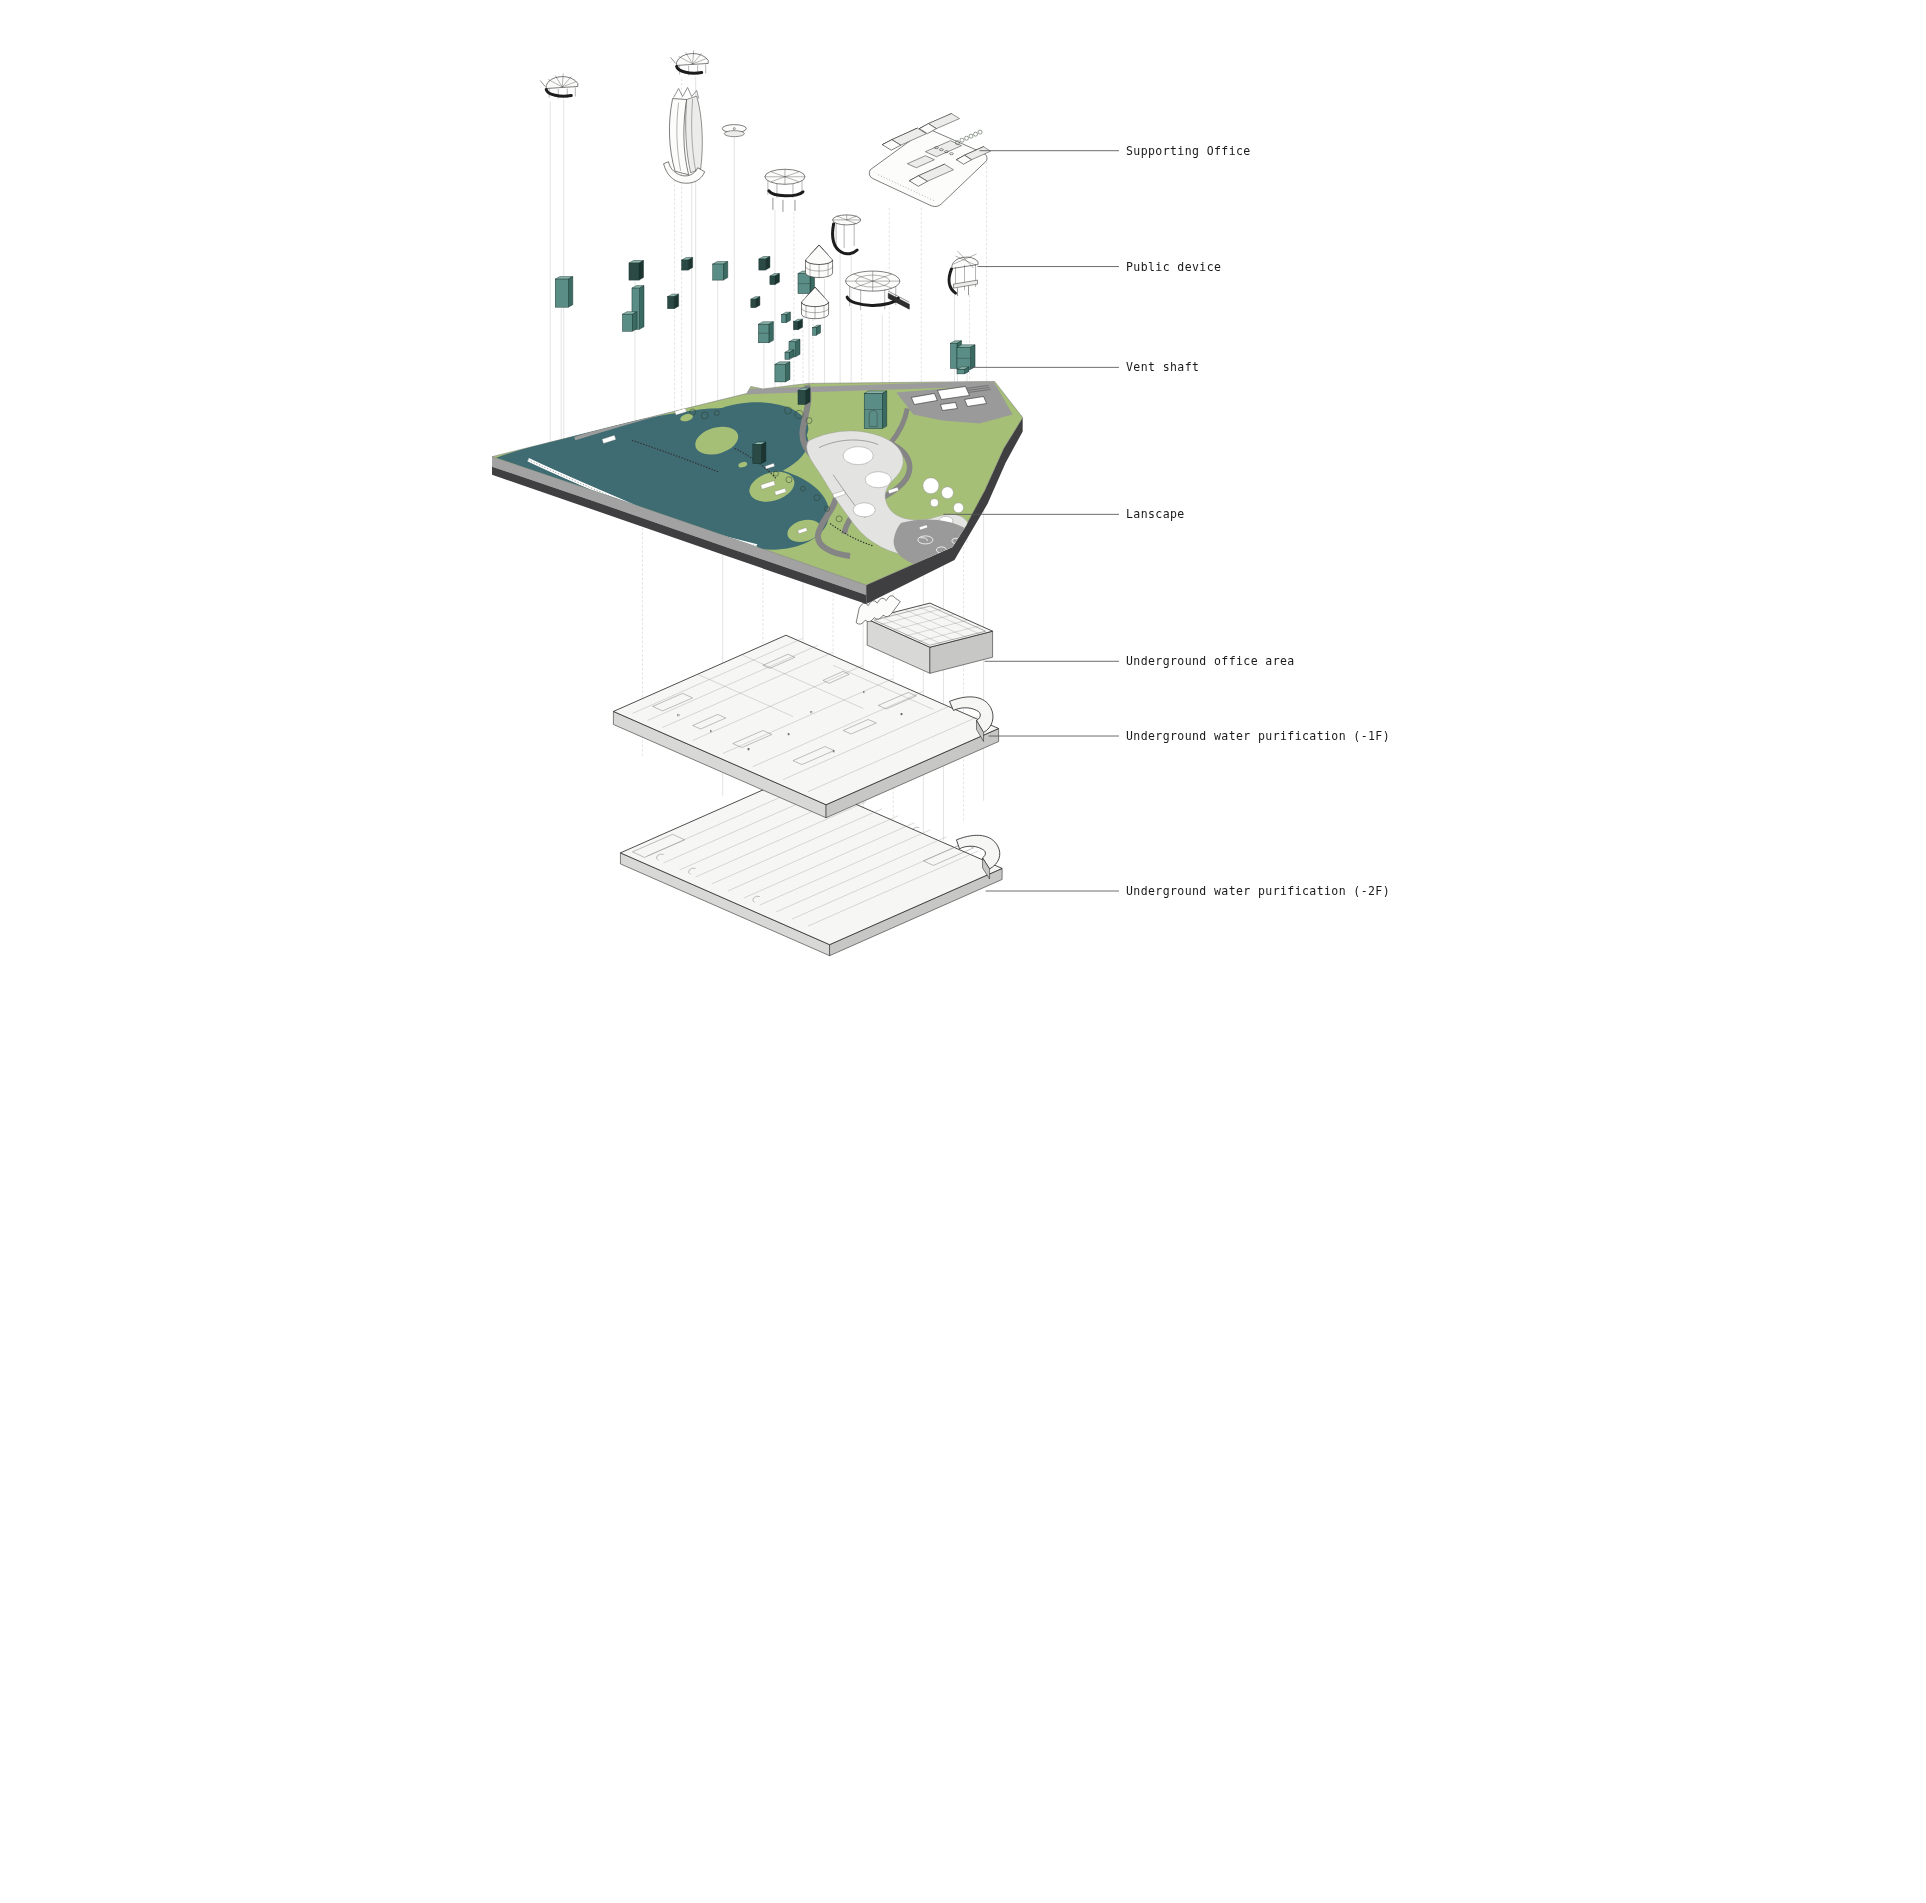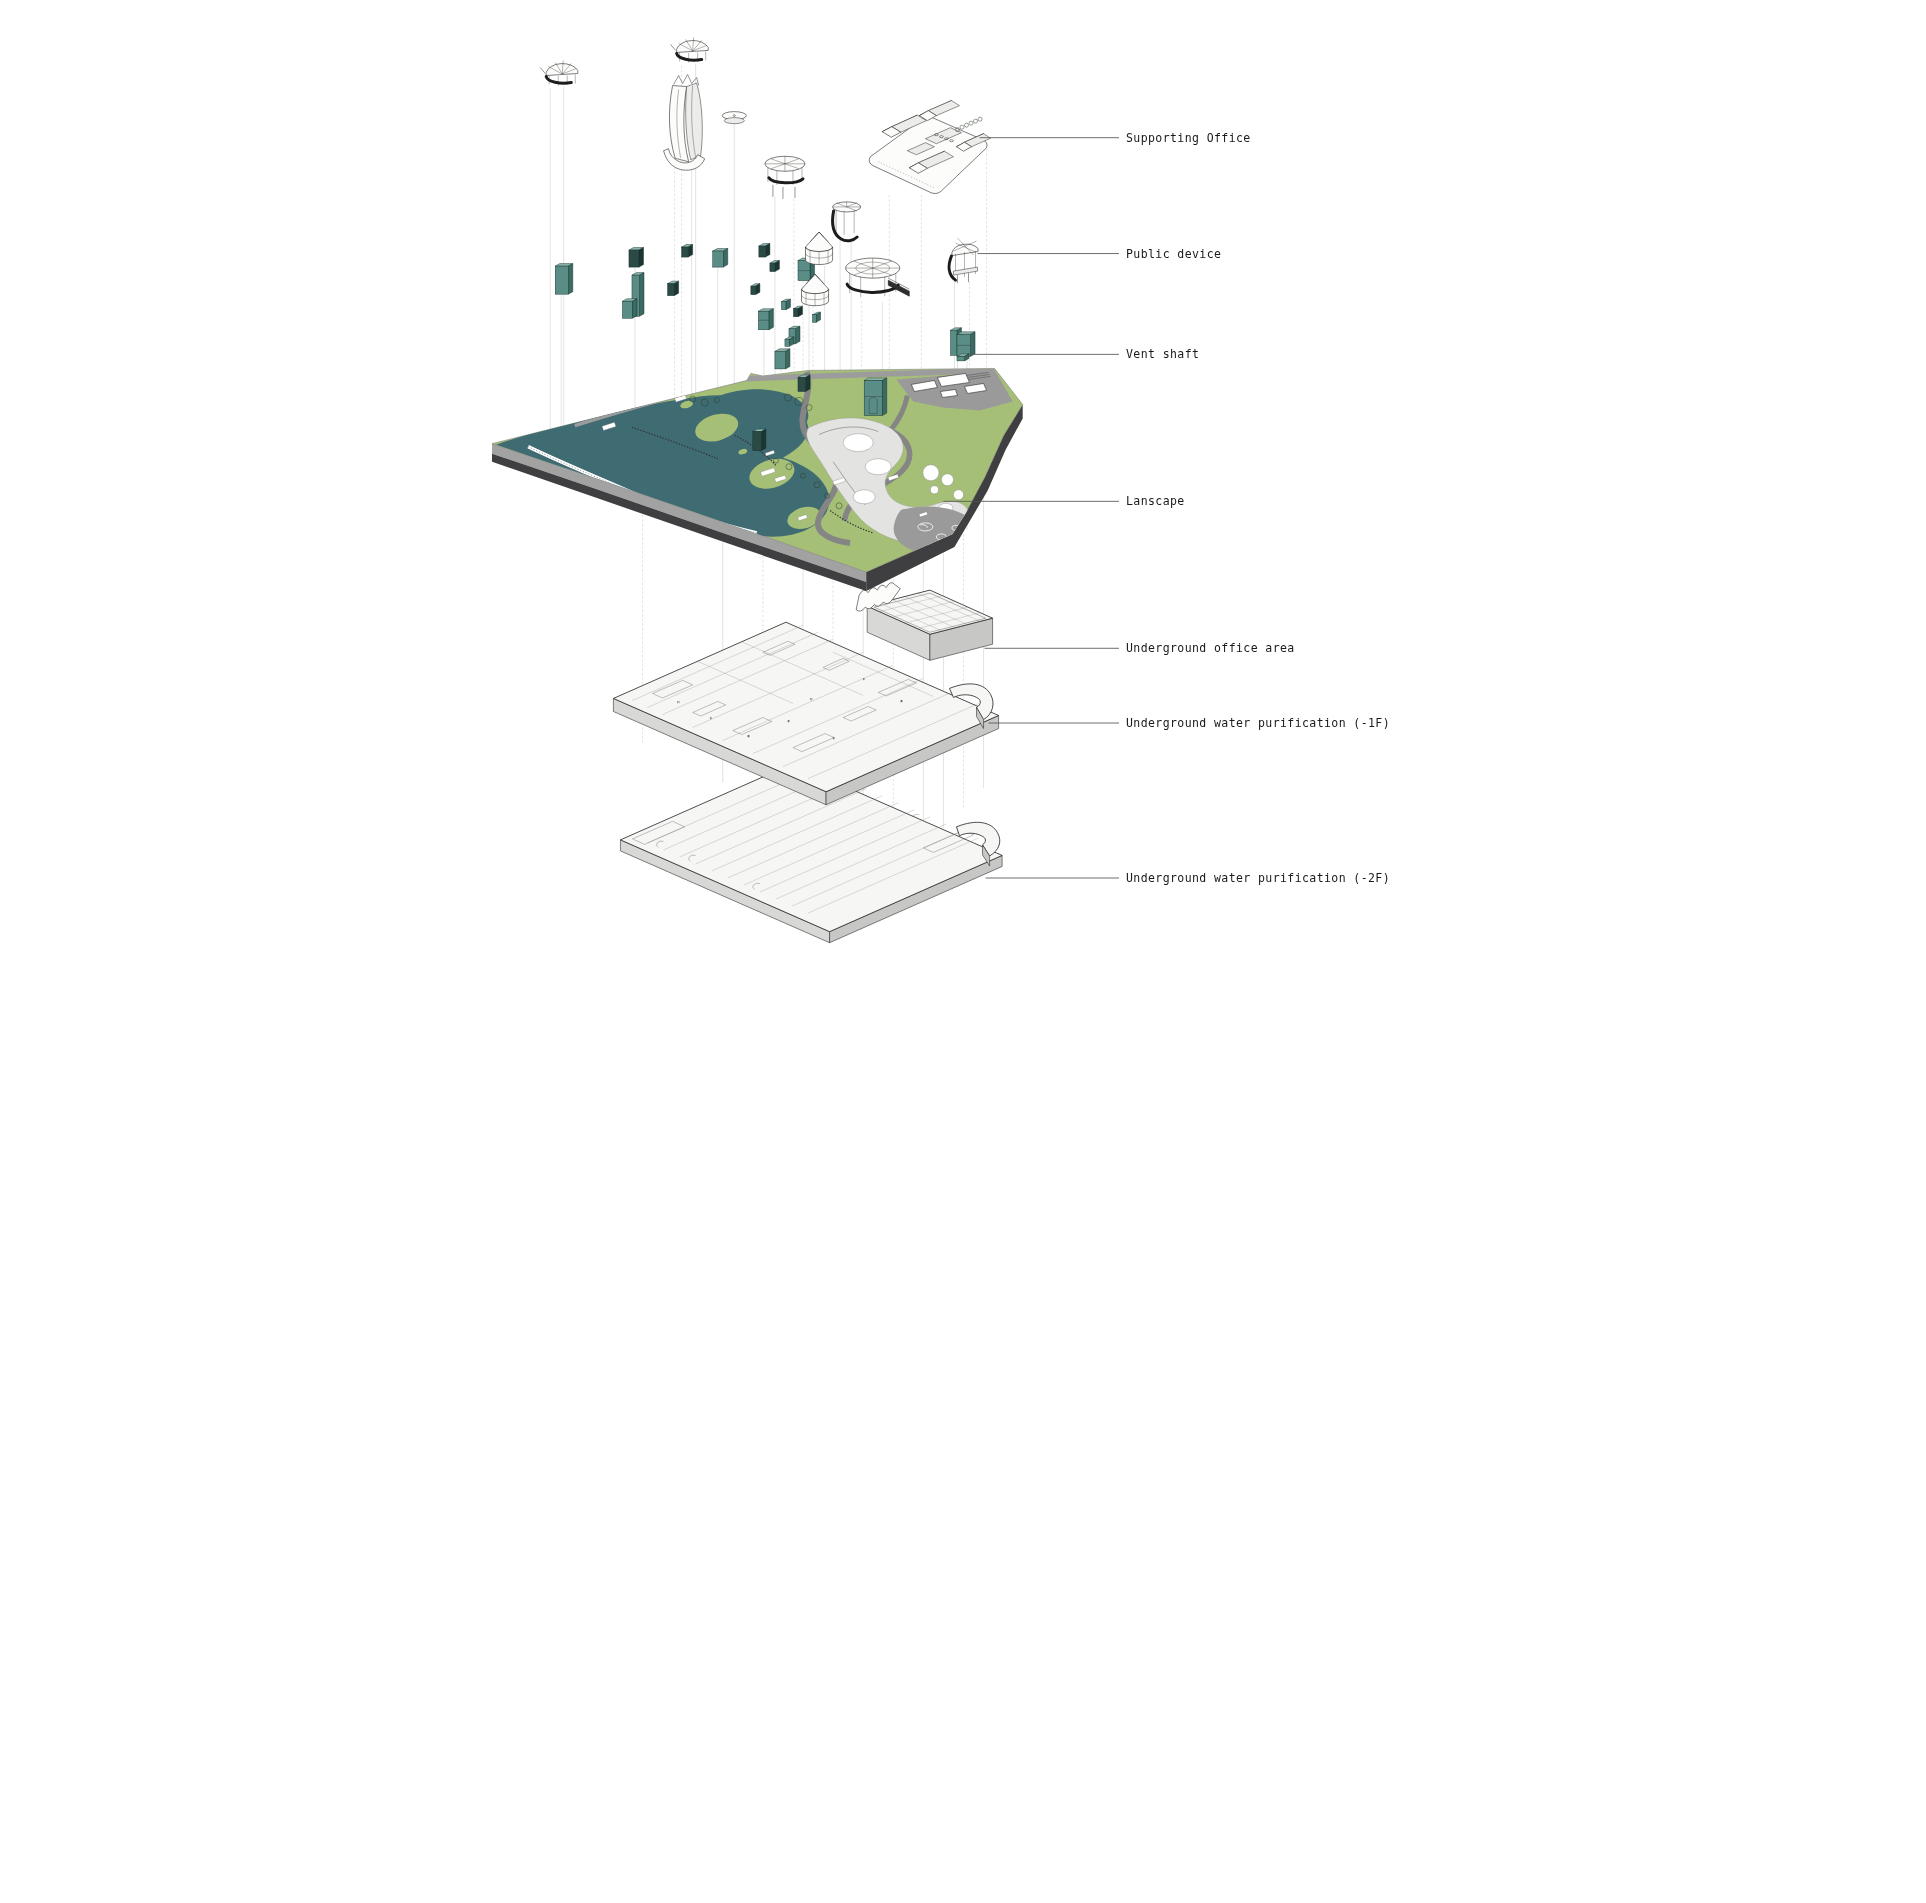--- a/index.html
+++ b/index.html
@@ -1,16 +1,16 @@
 <!DOCTYPE html>
 <html style="--background: #ffffff; --ink: #1a1a1a; --leader: #555555; --dropline: #b9b9b9; --structure_fill: #fcfcfb; --structure_line: #2a2a2a; --teal_top: #8fb7ae; --teal_front: #5a8d85; --teal_side: #3a6a62; --teal_dark_front: #2b4a45; --teal_dark_side: #1c3531; --teal_outline: #12302b; --green: #a6bf77; --water: #3f6b72; --road: #858585; --road_light: #9c9c9c; --plaza: #9a9a9a; --playground: #e3e3e1; --earth_dark: #3f3f41; --earth_bevel: #a2a2a2; --slab_face: #f6f6f4; --slab_side: #d8d8d6; --slab_side2: #c7c7c5;font-size:8px"><head>
 <meta charset="utf-8">
 <style>
   html,body{margin:0;padding:0;background:#fff;}
-  .stage{width:963px;height:952px;margin:0 auto;position:relative;background:var(--background,#fff);}
+  .stage{width:963px;height:952px;margin:13px auto;position:relative;background:var(--background,#fff);}
   svg{display:block;width:100%;height:100%;}
 
   
   .lbl{font-family:"DejaVu Sans Mono","Liberation Mono",monospace;font-size:23px;letter-spacing:.8px;fill:var(--ink);}
   .leader{stroke:var(--leader);stroke-width:1.7;fill:none;}
 
   
   .drop{stroke:var(--dropline);stroke-width:.8;fill:none;}
   .drop.d{stroke-dasharray:5 4;}
 

